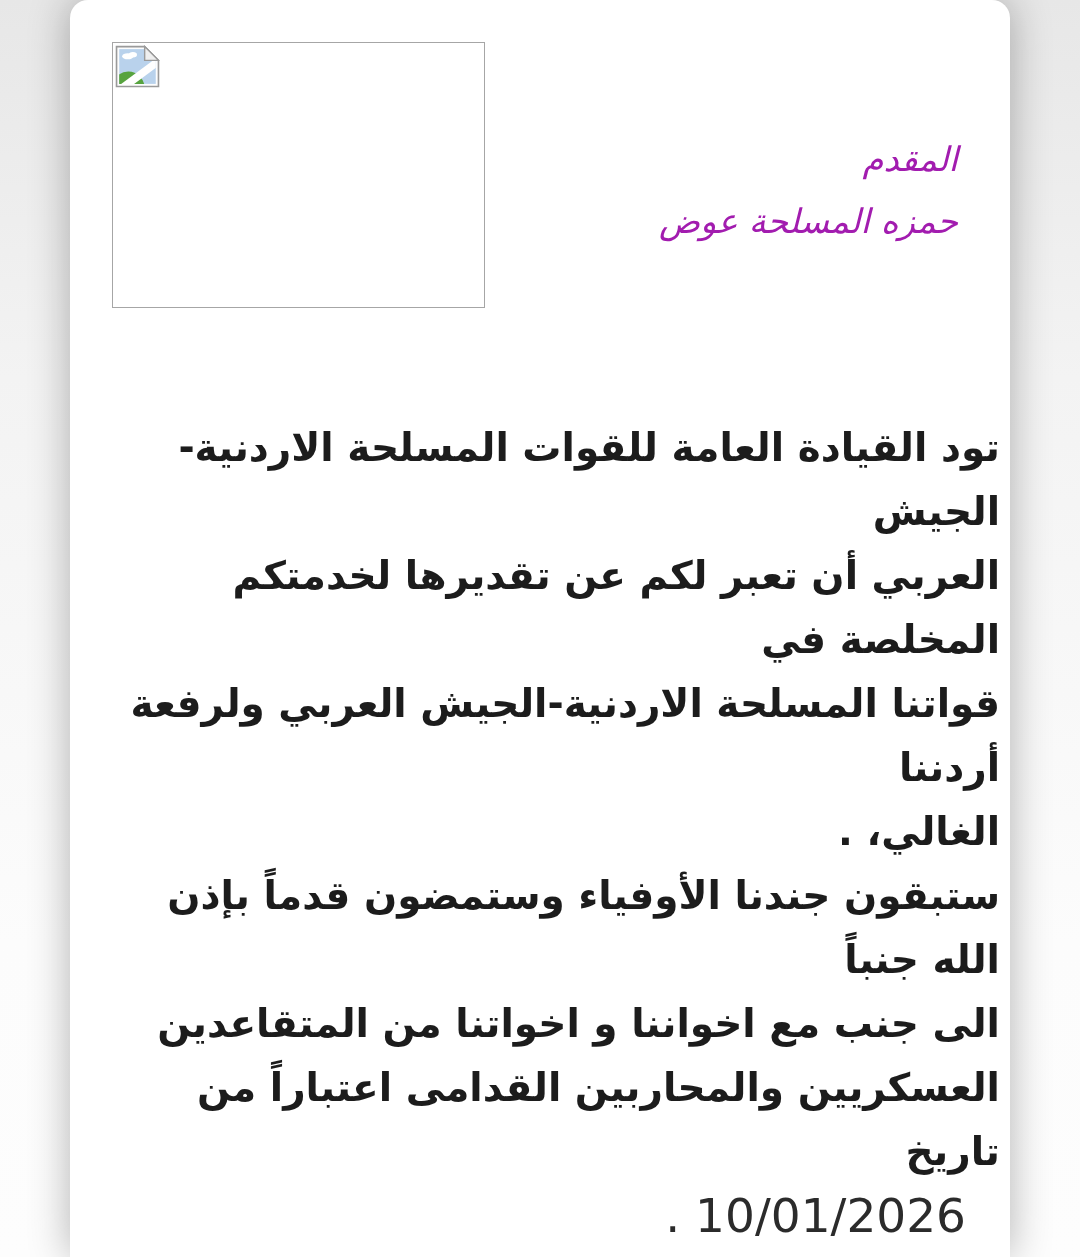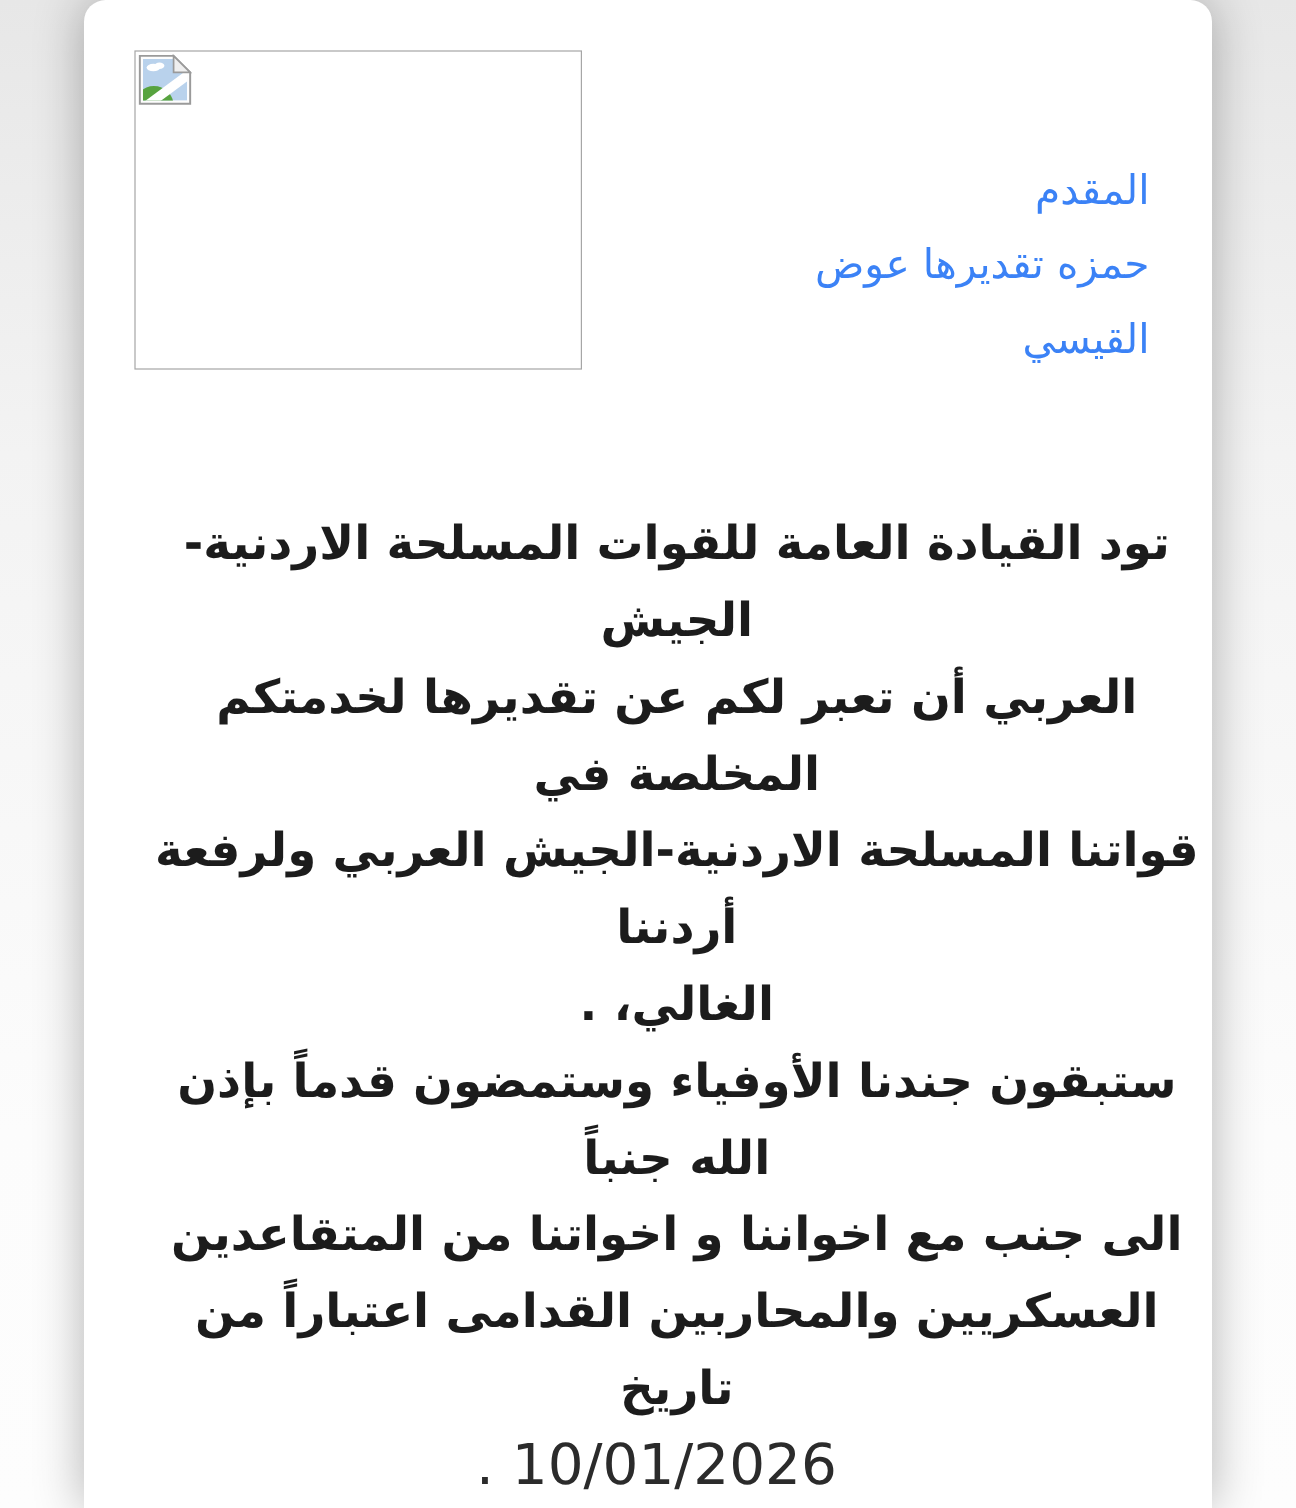--- a/index.html
+++ b/index.html
@@ -38,25 +38,26 @@
   }
   .image-frame svg { display: block; }
   .signature {
     flex: 1;
     margin-top: 86px;
     direction: rtl;
     text-align: right;
     font-size: 34px;
     line-height: 62px;
     font-weight: 400;
-    color: #3b82f6;
+    color: #a21caf;
+    font-style: italic;
   }
   .letter-body {
     direction: rtl;
-    text-align: center;
+    text-align: right;
     white-space: pre-line;
     margin: 44px 10px 0 58px;
     font-size: 39px;
     line-height: 64px;
     font-weight: 700;
     color: #1c1c1c;
   }
   .date-text, .date-suffix {
     font-weight: 400;
     font-size: 47px;
@@ -85,22 +86,21 @@
           <ellipse cx="12.5" cy="11" rx="5.5" ry="3" fill="#ffffff"></ellipse>
           <ellipse cx="17.5" cy="9.5" rx="4" ry="2.6" fill="#ffffff"></ellipse>
           <line x1="3" y1="45" x2="45" y2="14" stroke="#ffffff" stroke-width="7.5"></line>
         </g>
         <path d="M29 1.5 L42.5 15 H29 Z" fill="#efefef" stroke="#9a9a9a" stroke-width="1.4"></path>
       </svg>
     </div>
 
     <div class="signature">
       <div>المقدم</div>
-      <div>حمزه تقديرها عوض</div>
-      <div>القيسي</div>
+      <div>حمزه المسلحة عوض</div>
     </div>
 
   </div>
 
   <div class="letter-body" dir="rtl">
     <span>تود القيادة العامة للقوات المسلحة الاردنية-الجيش
 العربي أن تعبر لكم عن تقديرها لخدمتكم المخلصة في
 قواتنا المسلحة الاردنية-الجيش العربي ولرفعة أردننا
 الغالي، .
 ستبقون جندنا الأوفياء وستمضون قدماً بإذن الله جنباً

